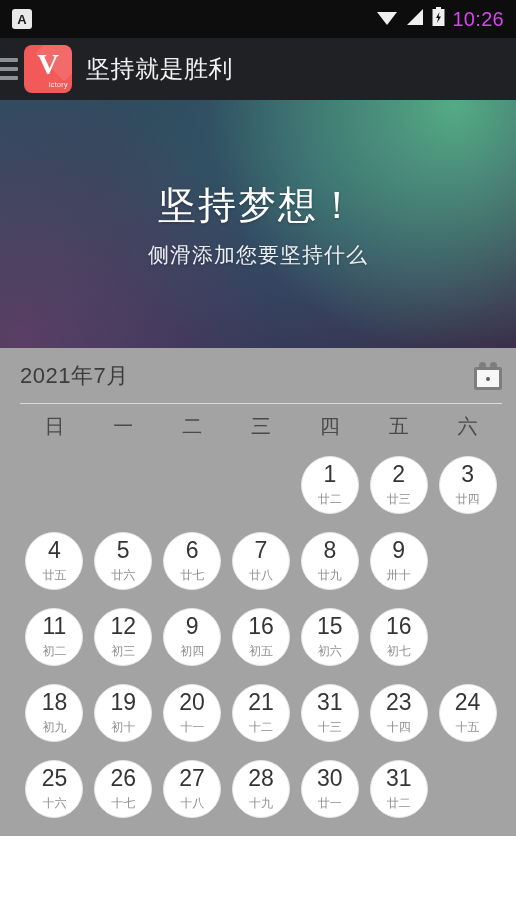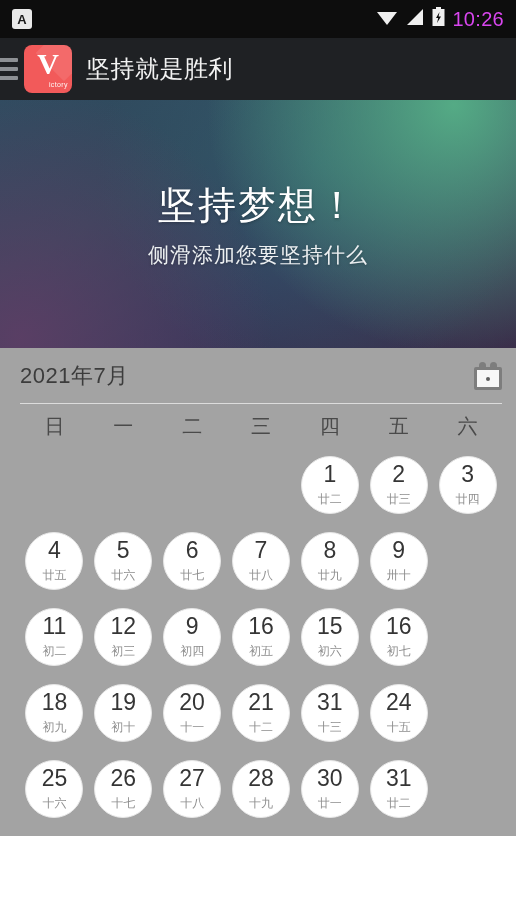--- a/index.html
+++ b/index.html
@@ -344,20 +344,26 @@
           </div>
         </div>
         <div class="cell">
           <div class="day">
             <div class="d-num">31</div>
             <div class="d-lunar">十三</div>
           </div>
         </div>
         <div class="cell">
           <div class="day">
+            <div class="d-num">23</div>
+            <div class="d-lunar">十四</div>
+          </div>
+        </div>
+        <div class="cell">
+          <div class="day">
             <div class="d-num">24</div>
             <div class="d-lunar">十五</div>
           </div>
         </div>
       </div>
       <div class="week">
         <div class="cell">
           <div class="day">
             <div class="d-num">25</div>
             <div class="d-lunar">十六</div>

